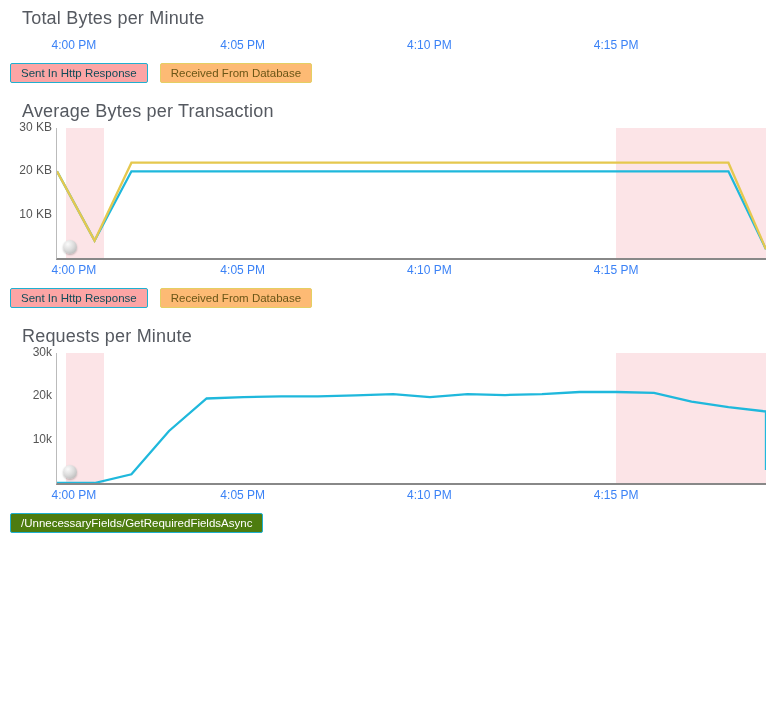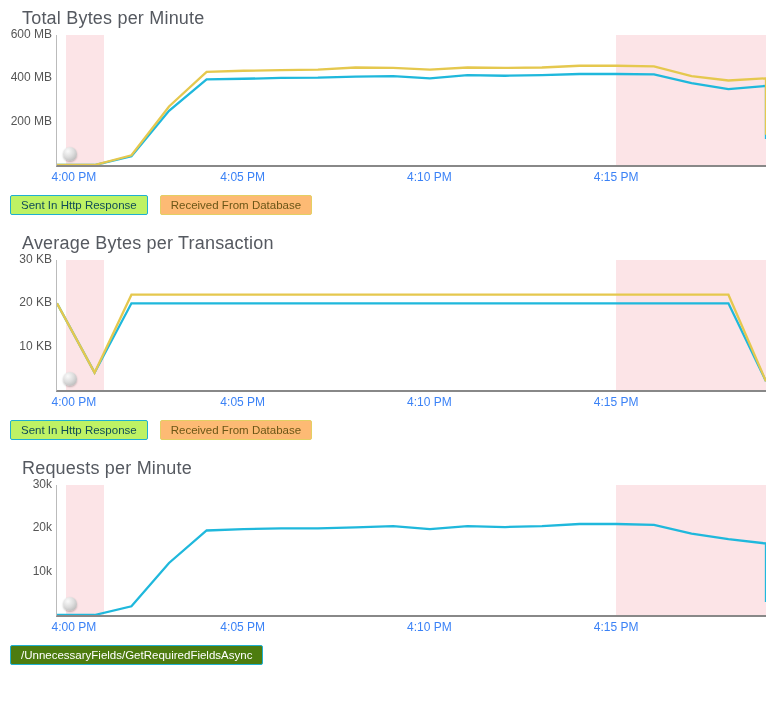--- a/index.html
+++ b/index.html
@@ -10,49 +10,32 @@
   .yaxis{display:flex;flex-direction:column;justify-content:space-between;align-items:flex-end;width:46px;font-size:12px;color:#555;box-sizing:border-box;padding:0 4px 0 0;}
   .yaxis .tick{height:0;line-height:0;transform:translateY(-1px);}
   .plot{position:relative;flex:1;border-left:1px solid #bbb;border-bottom:2px solid #888;height:130px;background:#fff;overflow:hidden;}
   .band{position:absolute;top:0;bottom:0;background:#fce4e7;}
   .ball{position:absolute;left:6px;bottom:4px;width:14px;height:14px;border-radius:50%;background:radial-gradient(circle at 35% 30%,#fafafa 0%,#dcdcdc 45%,#a9a9a9 100%);box-shadow:0 1px 2px rgba(0,0,0,.25);pointer-events:none;}
   svg.lines{position:absolute;top:0;left:0;width:100%;height:100%;}
   .xaxis{display:flex;margin-left:46px;font-size:12px;color:#3b82f6;height:20px;align-items:center;position:relative;}
   .xtick{position:absolute;transform:translateX(-50%);white-space:nowrap;}
   .legend{margin:8px 0 0 0;display:flex;gap:12px;flex-wrap:wrap;}
   .legend-item{font-size:11.5px;padding:3px 10px;border-radius:2px;color:#333;white-space:nowrap;}
-  .legend-blue{background:#bef264;border:1px solid #1fb0d0;color:#104b57;}
+  .legend-blue{background:#fca5a5;border:1px solid #1fb0d0;color:#104b57;}
   .legend-gold{background:#fdba74;border:1px solid #e4cf63;color:#6b5617;}
   .legend-blue.solid{background:#4d7c0f;color:#fff;}
   .blue-stroke{stroke:#1fb8dc;stroke-width:2.3;fill:none;}
   .gold-stroke{stroke:#e5c84e;stroke-width:2.3;fill:none;}
 </style>
 </head>
 <body>
 
 <div class="page" id="root">
     <div class="panel">
       <div class="title">Total Bytes per Minute</div>
-      <div class="plot-wrap">
-        <div class="yaxis" style="height: 130px;">
-          <div class="tick">600 MB</div>
-          <div class="tick">400 MB</div>
-          <div class="tick">200 MB</div>
-          <div class="tick"></div>
-        </div>
-        <div class="plot" style="height: 130px;">
-          <div class="band" style="left: 1.3%; width: 5.3%;"></div>
-          <div class="band" style="left: 78.9%; width: 21.1%;"></div>
-          <svg viewBox="0 0 1000 1000" preserveAspectRatio="none" class="lines">
-            <path d="M0.0 1000.0 L53.0 1000.0 L105.0 933.3 L158.0 583.3 L211.0 341.7 L263.0 336.7 L316.0 330.0 L368.0 328.3 L421.0 320.0 L474.0 316.7 L526.0 333.3 L579.0 308.3 L632.0 313.3 L684.0 308.3 L737.0 300.0 L789.0 300.0 L842.0 303.3 L895.0 370.0 L947.0 416.7 L1000.0 391.7 L1000.0 800.0 " vector-effect="non-scaling-stroke" class="blue-stroke"></path>
-            <path d="M0.0 1000.0 L53.0 1000.0 L105.0 925.0 L158.0 550.0 L211.0 283.3 L263.0 275.0 L316.0 270.0 L368.0 266.7 L421.0 250.0 L474.0 253.3 L526.0 266.7 L579.0 250.0 L632.0 253.3 L684.0 250.0 L737.0 236.7 L789.0 236.7 L842.0 241.7 L895.0 316.7 L947.0 350.0 L1000.0 333.3 L1000.0 766.7 " vector-effect="non-scaling-stroke" class="gold-stroke"></path>
-          </svg>
-          <div class="ball"></div>
-        </div>
-      </div>
       <div class="xaxis" style="position: relative; width: calc(100% - 46px);">
         <div class="xtick" style="left: 0%; transform: translateX(-10%);">4:00 PM</div>
         <div class="xtick" style="left: 26.3%;">4:05 PM</div>
         <div class="xtick" style="left: 52.6%;">4:10 PM</div>
         <div class="xtick" style="left: 78.9%;">4:15 PM</div>
       </div>
       <div class="legend">
         <div class="legend-item legend-blue">Sent In Http Response</div>
         <div class="legend-item legend-gold">Received From Database</div>
       </div>

